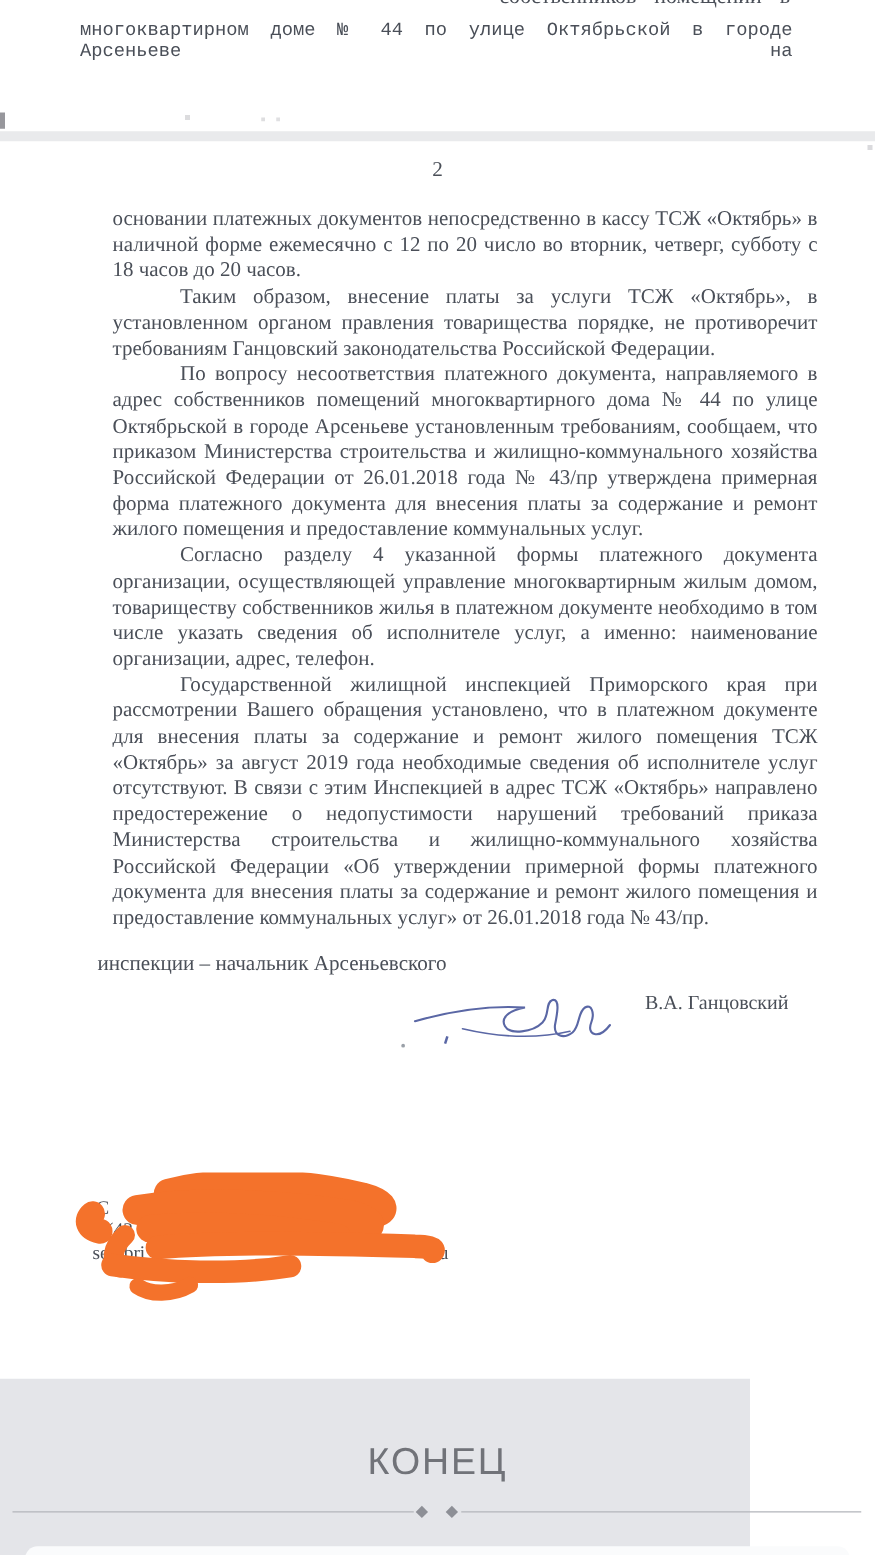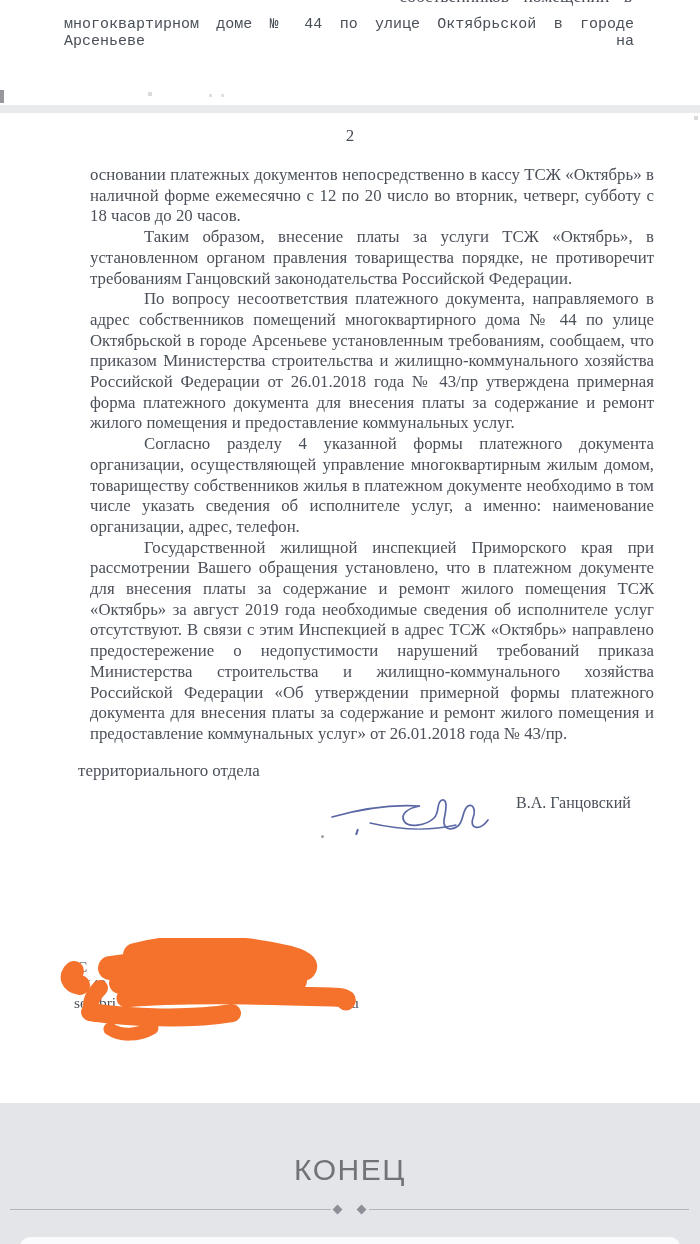--- a/index.html
+++ b/index.html
@@ -40,21 +40,21 @@
   
   .contact-1 { position:absolute; left:77px; top:958px; font-size:15.5px; }
   .contact-2 { position:absolute; left:74px; top:976px; font-size:15.5px; }
   .contact-3 { position:absolute; left:74px; top:994px; font-size:15.5px; }
   .contact-3t { position:absolute; left:351px; top:994px; font-size:15.5px; }
 
   
   .blob-svg { position:absolute; left:60px; top:938px; }
 
   
-  .footer { position:absolute; left:0; top:1103px; width:700px; height:141px; background:#e4e5e9;
+  .footer { position:absolute; left:0; top:1103px; width:600px; height:141px; background:#e4e5e9;
             font-family:"Liberation Sans", sans-serif; }
   .end-label { position:absolute; top:50px; left:0; width:700px; text-align:center;
                font-size:30px; color:#717379; letter-spacing:1.5px; }
   .divider { position:absolute; top:102px; left:0; width:700px; height:9px; display:flex; align-items:center; }
   .divider .line { height:1px; background:#b3b5bb; }
   .divider .line.left  { width:321px; margin-left:10px; }
   .divider .line.right { width:320px; margin-left:4px; }
   .diamond { width:7px; height:7px; background:#8d8f96; transform:rotate(45deg); flex:none; }
   .diamond.d1 { margin-left:3px; }
   .diamond.d2 { margin-left:17px; }
@@ -83,21 +83,21 @@
 
   <div class="doc-body">
     <p class="first">основании платежных документов непосредственно в кассу ТСЖ «Октябрь» в наличной форме ежемесячно с 12 по 20 число во вторник, четверг, субботу с 18 часов до 20 часов.</p>
     <p>Таким образом, внесение платы за услуги ТСЖ «Октябрь», в установленном органом правления товарищества порядке, не противоречит требованиям Ганцовский законодательства Российской Федерации.</p>
     <p>По вопросу несоответствия платежного документа, направляемого в адрес собственников помещений многоквартирного дома № 44 по улице Октябрьской в городе Арсеньеве установленным требованиям, сообщаем, что приказом Министерства строительства и жилищно-коммунального хозяйства Российской Федерации от 26.01.2018 года № 43/пр утверждена примерная форма платежного документа для внесения платы за содержание и ремонт жилого помещения и предоставление коммунальных услуг.</p>
     <p>Согласно разделу 4 указанной формы платежного документа организации, осуществляющей управление многоквартирным жилым домом, товариществу собственников жилья в платежном документе необходимо в том числе указать сведения об исполнителе услуг, а именно: наименование организации, адрес, телефон.</p>
     <p>Государственной жилищной инспекцией Приморского края при рассмотрении Вашего обращения установлено, что в платежном документе для внесения платы за содержание и ремонт жилого помещения ТСЖ «Октябрь» за август 2019 года необходимые сведения об исполнителе услуг отсутствуют. В связи с этим Инспекцией в адрес ТСЖ «Октябрь» направлено предостережение о недопустимости нарушений требований приказа Министерства строительства и жилищно-коммунального хозяйства Российской Федерации «Об утверждении примерной формы платежного документа для внесения платы за содержание и ремонт жилого помещения и предоставление коммунальных услуг» от 26.01.2018 года № 43/пр.</p>
   </div>
 
   <div class="sign-block">
-    <div>территориального отдела</div>
+    <div>инспекции – начальник Арсеньевского</div>
   </div>
 
   <svg class="sig-svg" width="160" height="50" viewBox="0 0 160 50">
     <path d="M2 27 C 30 19 60 14 90 16 C 78 18 70 24 74 31 C 78 38 96 36 104 28 C 110 22 106 12 112 10 C 118 9 116 20 114 30 C 113 38 120 42 128 36 C 134 31 132 20 138 16 C 143 13 146 20 143 28 C 139 38 149 42 158 30" stroke="#5a67a5" stroke-width="1.7" fill="none" stroke-linecap="round"></path>
     <path d="M40 33 C 70 40 100 41 126 35" stroke="#5a67a5" stroke-width="1.3" fill="none" stroke-linecap="round"></path>
   </svg>
   <div class="sig-dot"></div>
   <div class="speck s6"></div>
 
   <div class="sign-name">В.А. Ганцовский</div>

